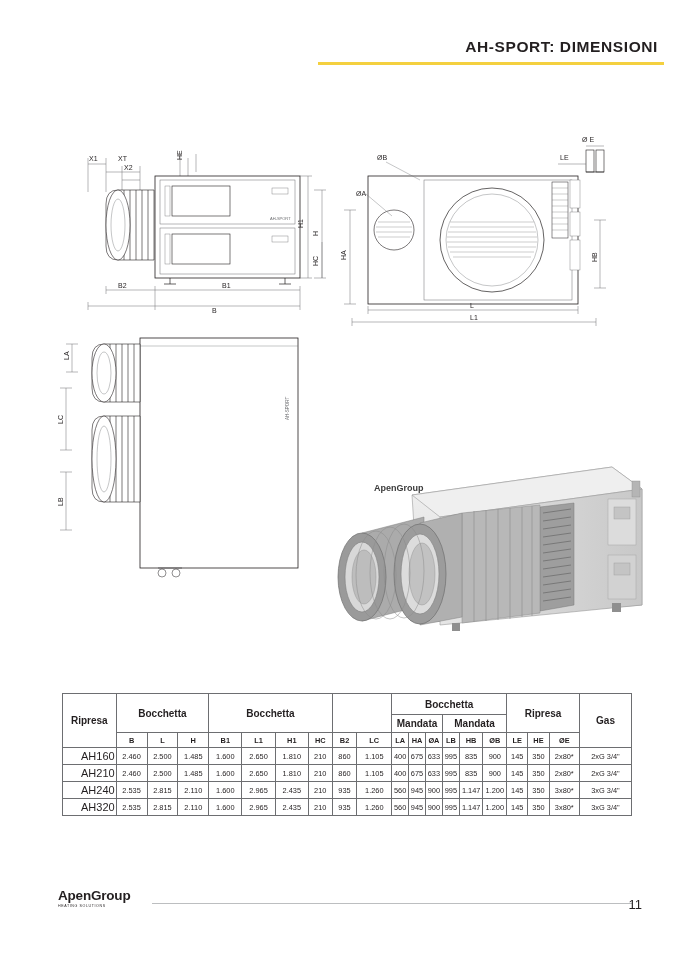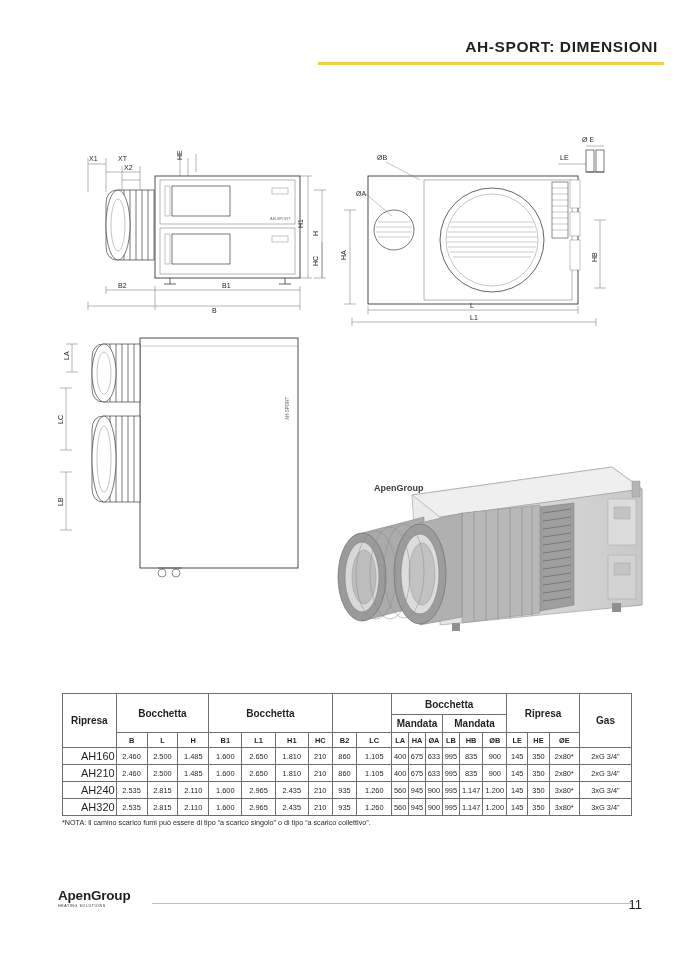--- a/index.html
+++ b/index.html
@@ -497,21 +497,20 @@
           <td>1.200</td>
           <td>145</td>
           <td>350</td>
           <td>3x80*</td>
           <td>3xG 3/4"</td>
         </tr>
       </tbody>
     </table>
   </div>
 
-  <div class="note">*NOTA: il camino scarico fumi può essere di tipo “a scarico singolo” o di tipo “a scarico collettivo”.</div>
 
   <div class="footer">
     <div class="logo">
       <div class="logo-text">ApenGroup</div>
       <div class="logo-sub">HEATING SOLUTIONS</div>
     </div>
     <div class="footer-rule"></div>
     <div class="page-num">11</div>
   </div>
 

